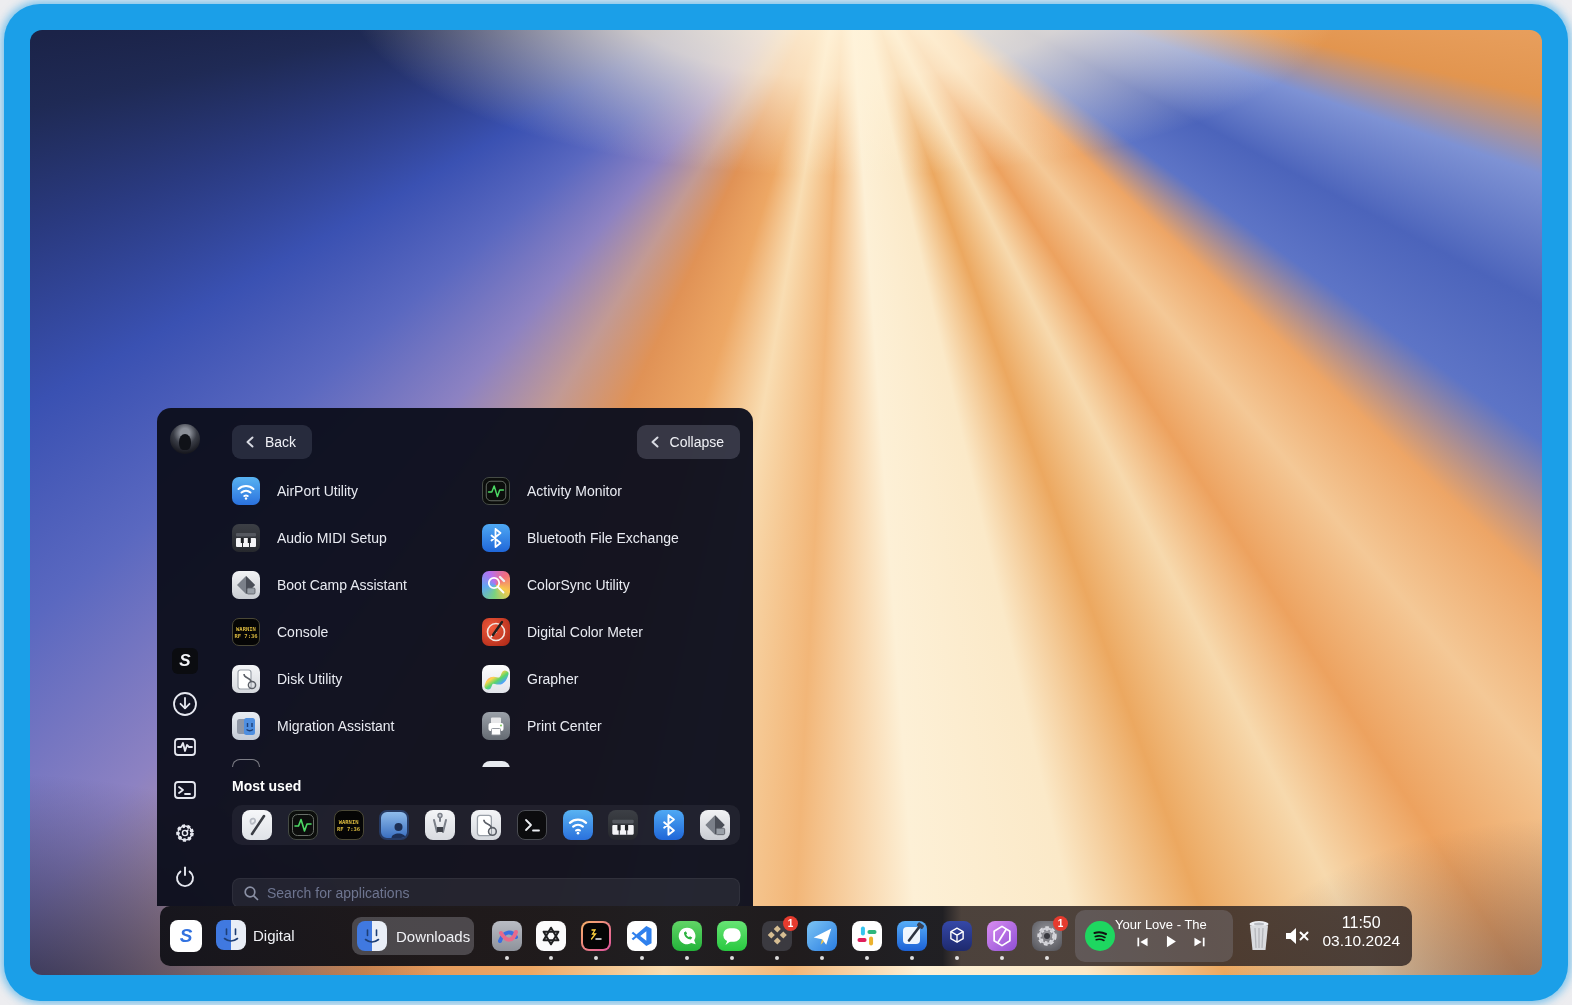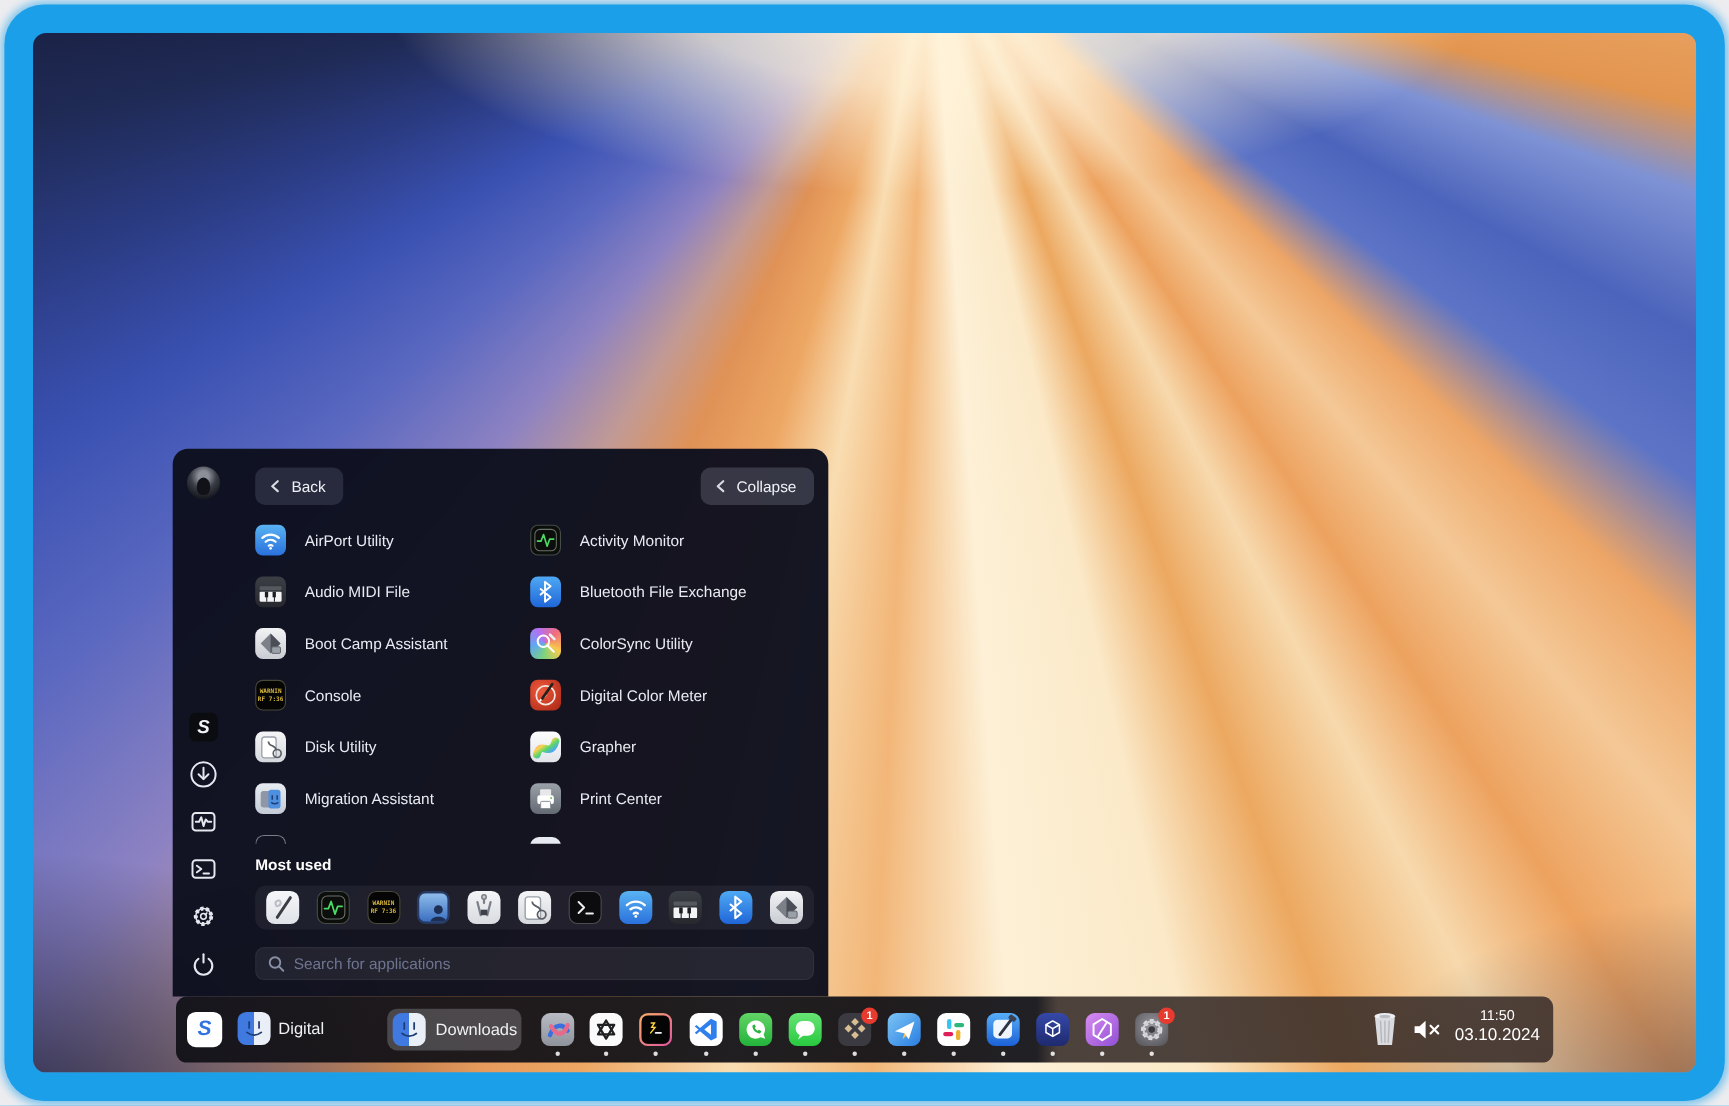--- a/index.html
+++ b/index.html
@@ -52,21 +52,21 @@
   .partial { margin-top:15px; height:12px; overflow:hidden; position:relative; }
   .partial .p1 { position:absolute; left:0; top:4px; width:28px; height:14px; border-radius:8px 8px 0 0;
     border:1.5px solid rgba(255,255,255,.45); border-bottom:none;}
   .partial .p2 { position:absolute; left:250px; top:6px; width:28px; height:10px; border-radius:8px 8px 0 0;
     background:#e7eaf0;}
 
   .mu-label { margin-top:11px; font-size:14px; font-weight:bold; color:#ffffff; }
   .mu-row { margin-top:11px; height:40px; border-radius:10px; background:rgba(255,255,255,.055);
     display:flex; align-items:center; justify-content:space-between; padding:0 10px; }
 
-  .search { margin-top:16px; height:30px; border-radius:8px; background:rgba(255,255,255,.07);
+  .search { margin-top:33px; height:30px; border-radius:8px; background:rgba(255,255,255,.07);
     border:1px solid rgba(255,255,255,.05); display:flex; align-items:center; padding:0 10px; gap:8px;}
   .search input { flex:1; background:transparent; border:none; outline:none; color:#cfd3e0; font-size:14px;
     font-family:"Liberation Sans",sans-serif;}
   .search input::placeholder { color:#6e7590; }
 
   
   .tile { width:28px; height:28px; border-radius:7px; position:relative; flex:0 0 28px; overflow:hidden;
     display:flex; align-items:center; justify-content:center; }
   .tile.big { width:30px; height:30px; flex:0 0 30px; border-radius:8px; }
   .t-actmon { background:#0c0e0c; border:1px solid #454b45; }
@@ -118,21 +118,21 @@
     background:#e63b2e; color:#fff; font-size:10px; font-weight:bold; display:flex; align-items:center;
     justify-content:center; padding:0 3px; }
   .player { position:absolute; left:915px; top:4px; width:158px; height:52px; border-radius:10px;
     background:rgba(128,125,134,.38); display:flex; cursor:default; }
   .player .sp { margin:11px 0 0 10px; width:30px; height:30px; border-radius:50%; background:#1ed760;
     flex:0 0 30px; display:flex; align-items:center; justify-content:center; }
   .player .pcol { flex:1; overflow:hidden; padding-right:6px; }
   .player .track { margin-top:7px; font-size:13px; white-space:nowrap; overflow:hidden; color:#fff; }
   .player .ctrls { margin-top:3px; display:flex; justify-content:center; gap:16px; align-items:center; }
   .clock { position:absolute; right:12px; top:8px; text-align:center; color:#fff; }
-  .clock .tm { font-size:13px; line-height:17px; }
+  .clock .tm { font-size:16px; line-height:17px; }
   .clock .dt { font-size:15.5px; line-height:19px; }
 </style>
 </head>
 <body>
 
 <div class="frame">
  <div class="screen">
   <div class="wallpaper"></div>
 
   <div class="launcher">
@@ -220,21 +220,21 @@
           <div class="tile t-midi">
                 <svg width="28" height="28" viewBox="0 0 28 28">
                   <rect x="4" y="14" width="20" height="9" rx="1" fill="#f4f4f6"></rect>
                   <line x1="10.5" y1="14" x2="10.5" y2="23" stroke="#2a2c30" stroke-width="1"></line>
                   <line x1="17.5" y1="14" x2="17.5" y2="23" stroke="#2a2c30" stroke-width="1"></line>
                   <rect x="8.8" y="14" width="3" height="5" fill="#1c1e22"></rect>
                   <rect x="15.8" y="14" width="3" height="5" fill="#1c1e22"></rect>
                   <rect x="4" y="9" width="20" height="3.5" rx="1" fill="#55585f"></rect>
                 </svg>
               </div>
-          <span class="lbl">Audio MIDI File</span>
+          <span class="lbl">Audio MIDI Setup</span>
         </div>
         <div class="app-row">
           <div class="tile t-bt">
                 <svg width="24" height="24" viewBox="0 0 24 24" fill="none" stroke="#fff" stroke-width="1.8" stroke-linecap="round" stroke-linejoin="round">
                   <path d="M11.5 3 L16.5 7 L7.5 14.5 M11.5 21 L16.5 17 L7.5 9.5 M11.5 3 V21"></path>
                 </svg>
               </div>
           <span class="lbl">Bluetooth File Exchange</span>
         </div>
         <div class="app-row">
@@ -566,20 +566,45 @@
             <svg width="28" height="28" viewBox="0 0 28 28" fill="none">
               <circle cx="14" cy="14" r="7.5" stroke="#dcdce0" stroke-width="4.4" stroke-dasharray="3.2 2.4"></circle>
               <circle cx="14" cy="14" r="7.5" stroke="#d0d0d6" stroke-width="1.8"></circle>
               <circle cx="14" cy="14" r="3" fill="#3a3a40"></circle>
             </svg>
           </div>
       <div class="badge">1</div>
       <div class="dock-dot"></div>
     </div>
 
+    <div class="player">
+      <div class="sp">
+            <svg width="22" height="22" viewBox="0 0 26 26" fill="none" stroke="#101010" stroke-linecap="round">
+              <path d="M6.5 9.5 q7-2.2 13.5 1.2" stroke-width="2.5"></path>
+              <path d="M7.5 13.6 q5.8-1.7 11.3 1.1" stroke-width="2.1"></path>
+              <path d="M8.5 17.4 q4.7-1.3 9.2 .9" stroke-width="1.8"></path>
+            </svg>
+          </div>
+      <div class="pcol">
+        <div class="track">Your Love - The</div>
+        <div class="ctrls">
+          <svg width="13" height="12" viewBox="0 0 18 16" fill="#fff">
+                <rect x="2" y="2" width="2.4" height="12"></rect>
+                <polygon points="16,2 6,8 16,14"></polygon>
+              </svg>
+          <svg width="12" height="13" viewBox="0 0 14 16" fill="#fff">
+                <polygon points="2,1 13,8 2,15"></polygon>
+              </svg>
+          <svg width="13" height="12" viewBox="0 0 18 16" fill="#fff">
+                <polygon points="2,2 12,8 2,14"></polygon>
+                <rect x="13.6" y="2" width="2.4" height="12"></rect>
+              </svg>
+        </div>
+      </div>
+    </div>
 
     <div class="tb-abs" style="left:1085px; top:11px;">
       <svg width="28" height="36" viewBox="0 0 28 36">
             <ellipse cx="14" cy="7" rx="9.5" ry="3" fill="#eceef2"></ellipse>
             <ellipse cx="14" cy="7" rx="5" ry="1.5" fill="#b9bcc2"></ellipse>
             <path d="M5 8.5 L7.5 33 H20.5 L23 8.5 Z" fill="#d9dbdf"></path>
             <line x1="10" y1="11" x2="11" y2="31" stroke="#b5b7bc" stroke-width="1.3"></line>
             <line x1="14" y1="11" x2="14" y2="31" stroke="#b5b7bc" stroke-width="1.3"></line>
             <line x1="18" y1="11" x2="17" y2="31" stroke="#b5b7bc" stroke-width="1.3"></line>
           </svg>

